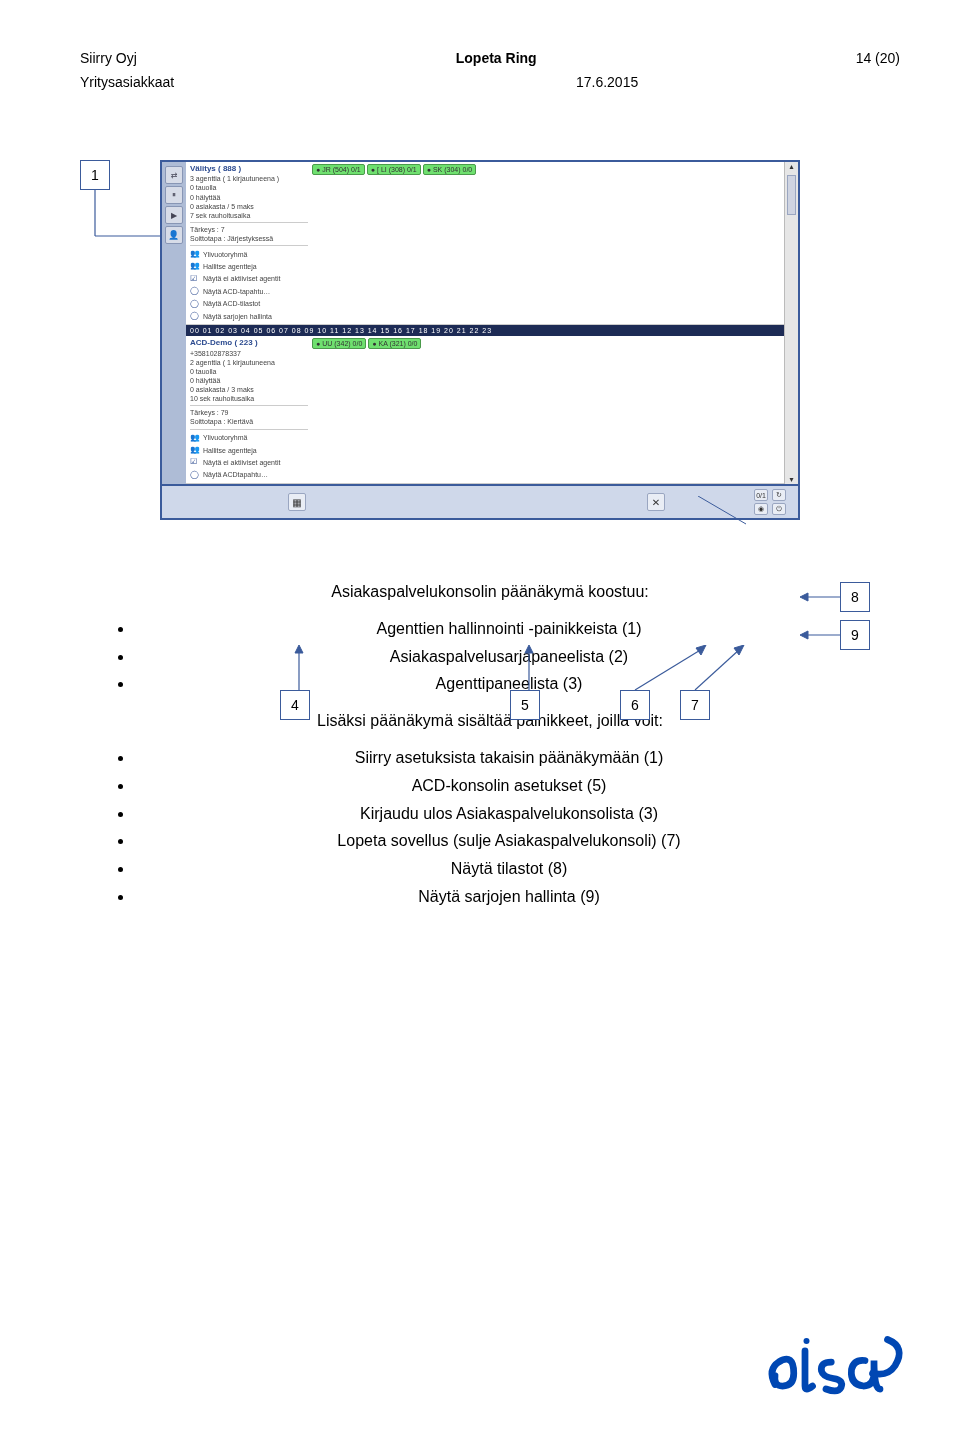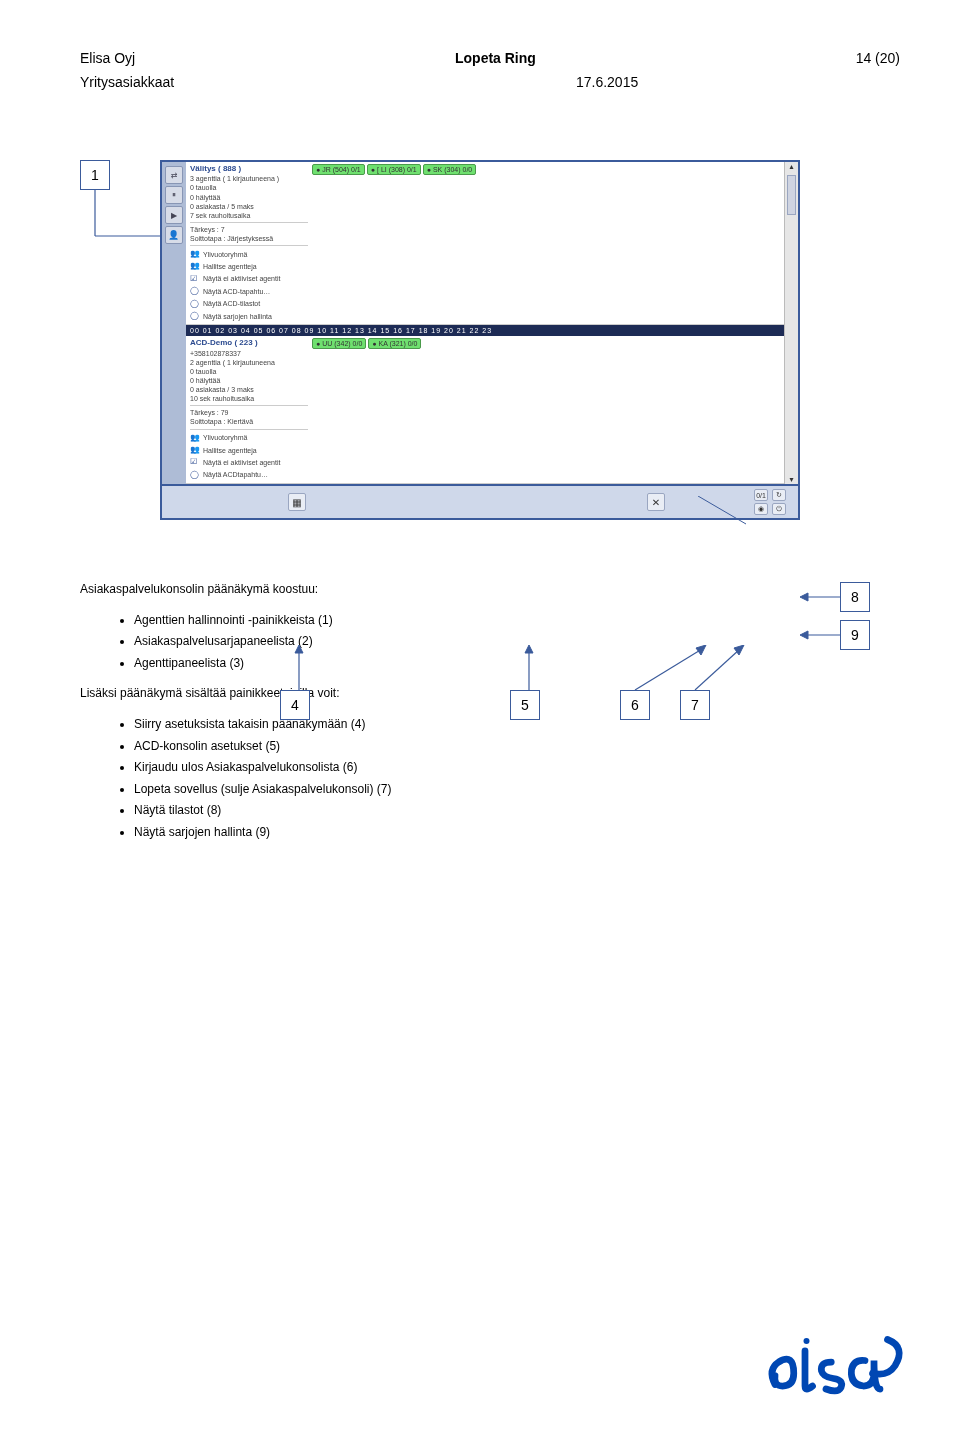--- a/index.html
+++ b/index.html
@@ -142,40 +142,40 @@
     display: flex; align-items: center; justify-content: center;
     font-size: 14px;
   }
   .arrow {
     position: absolute;
     stroke: #3b5b9b;
     fill: #3b5b9b;
   }
 
   
-  .body-text { font-size: 12px; line-height: 1.55; }
+  .body-text { font-size: 16px; line-height: 1.55; text-align: center; }
   .body-text p { margin: 12px 0; }
   .body-text ul { list-style: disc; padding-left: 38px; margin:4px 0;}
   .body-text li { margin: 3px 16px; }
 
   
   .logo {
     position: absolute;
     right: 50px;
     bottom: 30px;
   }
   .logo svg { width: 150px; height: auto; }
 </style>
 </head>
 <body>
 
 <div class="page">
 
   <div class="header-row">
-    <div class="header-left">Elisa Oyj</div>
+    <div class="header-left">Siirry Oyj</div>
     <div class="header-center">Lopeta Ring</div>
     <div class="header-right">14 (20)</div>
   </div>
   <div class="subheader-row">
     <div>Yritysasiakkaat</div>
     <div style="margin-left:140px">17.6.2015</div>
     <div></div>
   </div>
 
   <div class="screenshot-wrap">
@@ -383,23 +383,23 @@
 
   <div class="body-text">
     <p>Asiakaspalvelukonsolin päänäkymä koostuu:</p>
     <ul>
       <li>Agenttien hallinnointi -painikkeista (1)</li>
       <li>Asiakaspalvelusarjapaneelista (2)</li>
       <li>Agenttipaneelista (3)</li>
     </ul>
     <p>Lisäksi päänäkymä sisältää painikkeet, joilla voit:</p>
     <ul>
-      <li>Siirry asetuksista takaisin päänäkymään (4)</li>
+      <li>Siirry asetuksista takaisin päänäkymään (1)</li>
       <li>ACD-konsolin asetukset (5)</li>
-      <li>Kirjaudu ulos Asiakaspalvelukonsolista (6)</li>
+      <li>Kirjaudu ulos Asiakaspalvelukonsolista (3)</li>
       <li>Lopeta sovellus (sulje Asiakaspalvelukonsoli) (7)</li>
       <li>Näytä tilastot (8)</li>
       <li>Näytä sarjojen hallinta (9)</li>
     </ul>
   </div>
 
   <div class="logo">
     <svg viewBox="0 0 200 90">
       <g fill="none" stroke="#0047b3" stroke-width="9" stroke-linecap="round">
         <path d="M20 70 Q10 50 25 40 Q45 28 45 55 Q45 72 30 72 Q18 72 20 58"></path>

